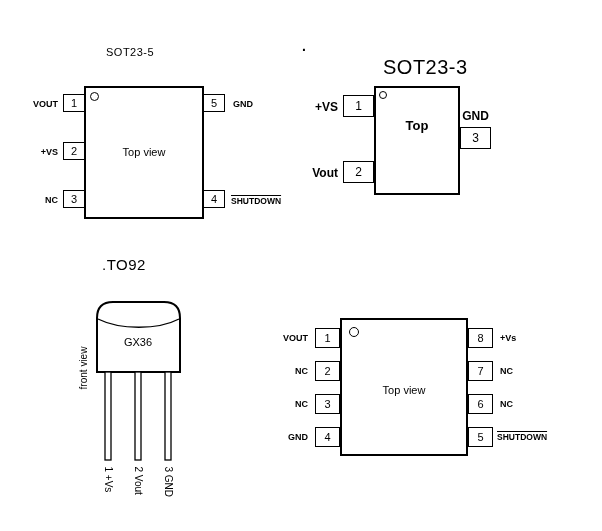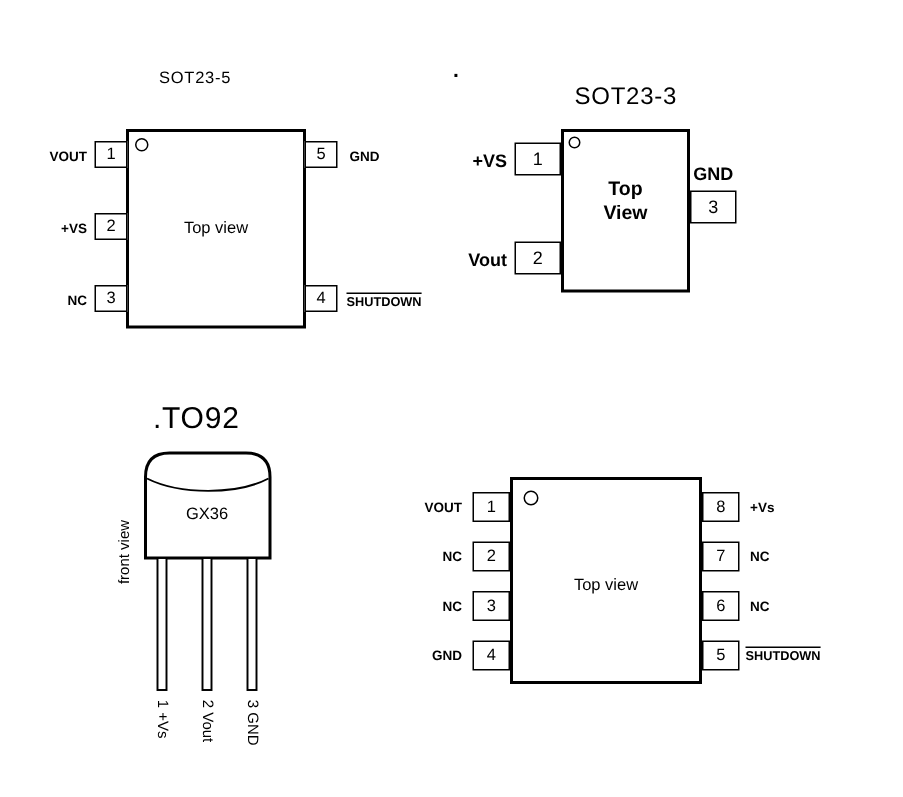--- a/index.html
+++ b/index.html
@@ -1,21 +1,21 @@
 <!DOCTYPE html>
 <html><head>
 <meta charset="utf-8">
 <style>
   * { margin:0; padding:0; box-sizing:border-box; }
   html,body { background:#ffffff; }
   .canvas {
     position:relative; width:602px; height:531px; background:#ffffff;
     font-family:"Liberation Sans", sans-serif; color:#000; overflow:hidden;
   }
-  .title { position:absolute; font-size:16px; letter-spacing:0.5px; white-space:nowrap; }
+  .title { position:absolute; font-size:20px; letter-spacing:0.5px; white-space:nowrap; }
   .pkgbody { position:absolute; border:2px solid #000; background:#fff; }
   .pinbox {
     position:absolute; border:1.5px solid #000; background:#fff;
     display:flex; align-items:center; justify-content:center;
     font-size:11px; line-height:1;
   }
   .pinlabel { position:absolute; font-weight:bold; font-size:9px; line-height:10px; white-space:nowrap; }
   .pin1dot { position:absolute; border:1.5px solid #000; border-radius:50%; background:#fff; }
   .bodylabel { position:absolute; text-align:center; font-size:11px; }
   .overline { text-decoration:overline; }
@@ -44,21 +44,21 @@
   .s3-dot   { left:379px; top:91px; width:8px; height:8px; }
   .s3-topview { left:374px; top:118px; width:86px; font-weight:bold; font-size:13px; line-height:16px; }
   .s3-p1 { left:343px; top:95px;  width:31px; height:22px; font-size:12px; }
   .s3-p2 { left:343px; top:161px; width:31px; height:22px; font-size:12px; }
   .s3-p3 { left:460px; top:127px; width:31px; height:22px; font-size:12px; }
   .s3-l1 { left:300px; top:101px; width:38px; text-align:right; font-size:12px; line-height:12px; }
   .s3-l2 { left:298px; top:167px; width:40px; text-align:right; font-size:12px; line-height:12px; }
   .s3-l3 { left:460px; top:110px; width:31px; text-align:center; font-size:12px; line-height:12px; }
 
   
-  .t92-title { left:102px; top:268px; font-size:20px; }
+  .t92-title { left:102px; top:256px; font-size:15px; }
   .t92-svg { position:absolute; left:70px; top:288px; }
   .t92-front {
     position:absolute; left:51px; top:361px; width:66px; height:14px;
     transform:rotate(-90deg); font-size:10px; text-align:center; line-height:14px; white-space:nowrap;
   }
   .t92-leglabel {
     position:absolute; width:48px; height:13px; transform:rotate(90deg);
     font-size:10px; line-height:13px; text-align:left; white-space:nowrap;
   }
   .t92-lab1 { left:84px;  top:484px; }
@@ -119,21 +119,20 @@
   <div class="pinlabel s5-l2">+VS</div>
   <div class="pinlabel s5-l3">NC</div>
   <div class="pinlabel s5-l5">GND</div>
   <div class="pinlabel s5-l4 overline">SHUTDOWN</div>
 
   <div class="title s3-title">SOT23-3</div>
   <div class="pkgbody s3-body"></div>
   <div class="pin1dot s3-dot"></div>
   <div class="bodylabel s3-topview">
     <div>Top</div>
-    <div>View</div>
   </div>
 
   <div class="pinbox s3-p1">
       <span>1</span>
     </div>
   <div class="pinbox s3-p2">
       <span>2</span>
     </div>
   <div class="pinbox s3-p3">
       <span>3</span>

